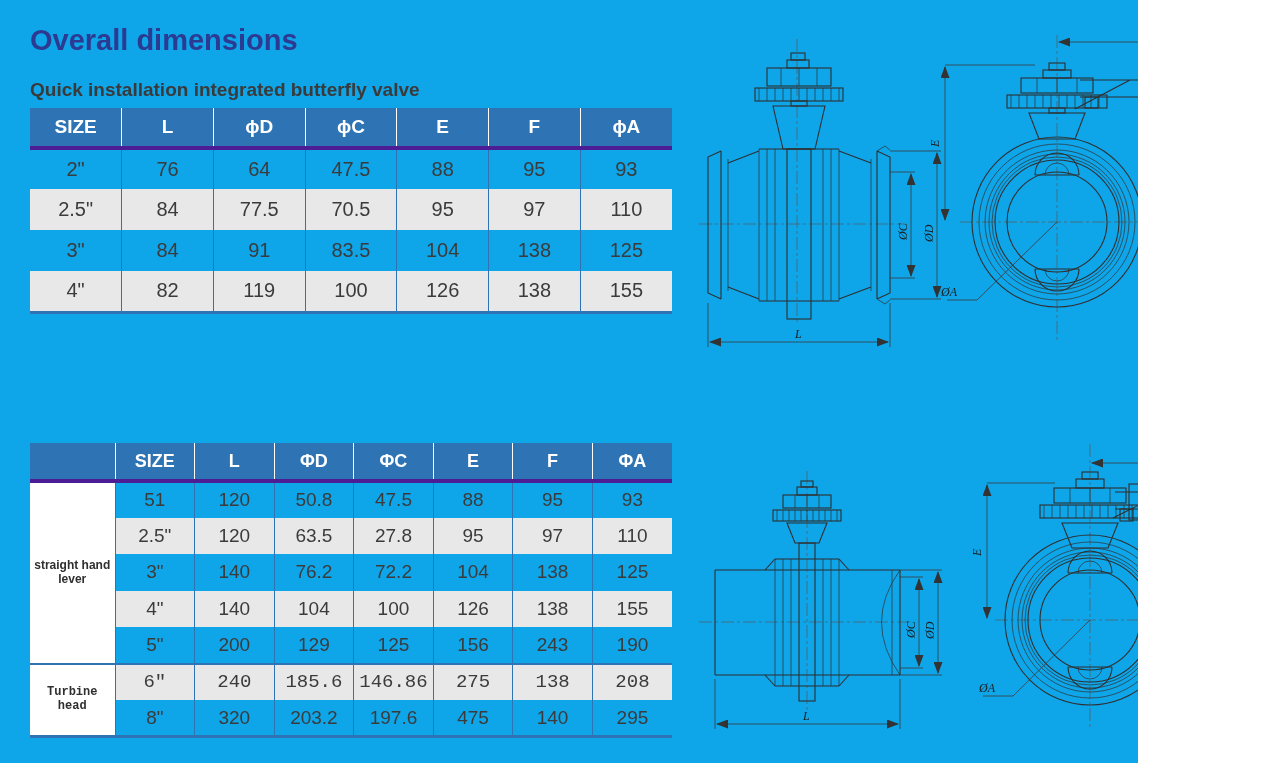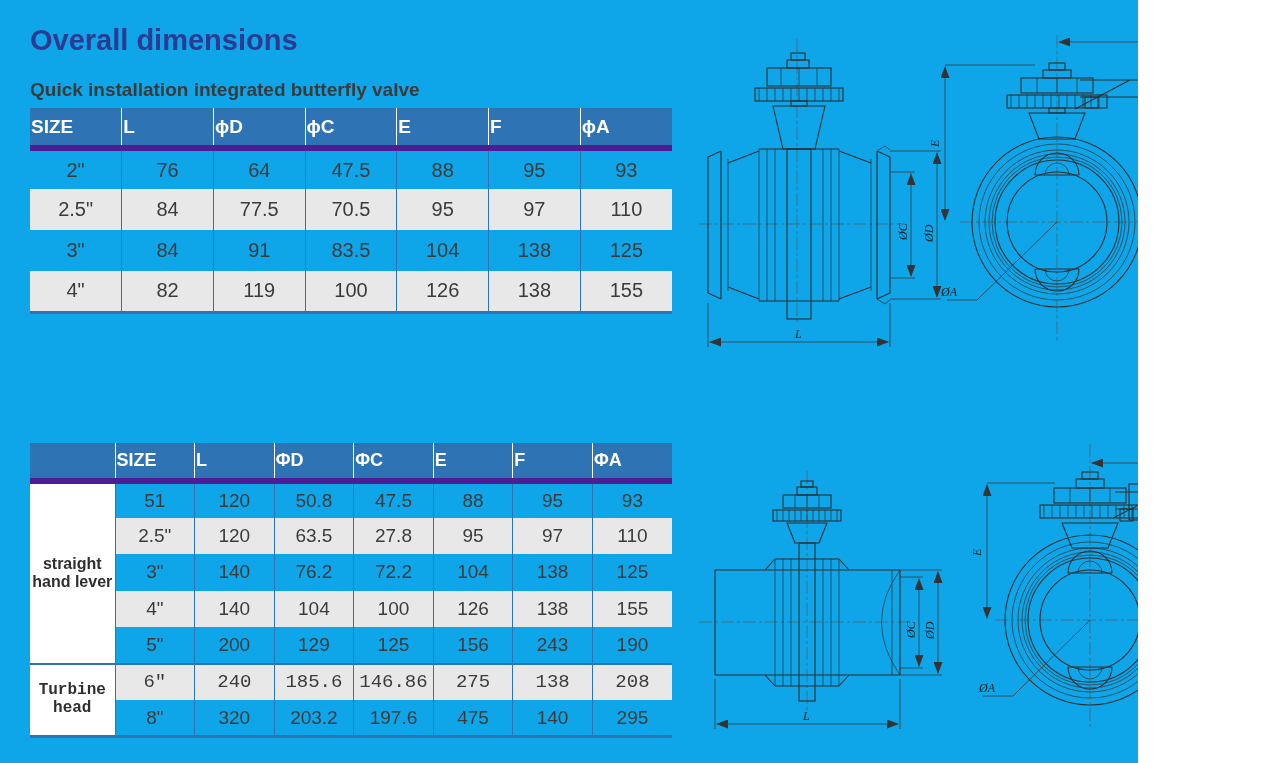--- a/index.html
+++ b/index.html
@@ -6,28 +6,28 @@
   #page{position:relative;width:1138px;height:763px;background:#0ea5e9;overflow:hidden;
         font-family:"Liberation Sans",sans-serif;}
   .title{position:absolute;left:30px;top:5px;font-size:29px;font-weight:bold;color:#2c3a92;}
   .subhead{position:absolute;font-size:19px;font-weight:bold;color:#3a3a3a;text-align:right;}
   #h-quick{left:30px;top:63px;}
   #h-weld{left:30px;top:405px;}
 
   table.spec{position:absolute;border-collapse:collapse;table-layout:fixed;
              border-bottom:3px solid #2e74b5;}
   .spec thead th{background:#2e74b5;color:#ffffff;font-weight:bold;
-                 border-left:1px solid #ffffff;border-bottom:6px solid #4c1d95;
-                 text-align:left;}
+                 border-left:1px solid #ffffff;border-bottom:4px solid #4c1d95;
+                 text-align:center;}
   .spec thead th:first-child{border-left:none;}
   .spec tbody td{border-left:1px solid #2e74b5;text-align:center;color:#3b3b3b;}
   .t1 tbody td:first-child{border-left:none;}
   .spec tr.alt td{background:#e8e8e8;}
   .t2 th.group-label{background:#fff;border-left:none;font-weight:bold;color:#2f2f2f;
-                     text-align:center;line-height:1.12;font-size:16px;padding:8px 2px;}
+                     text-align:center;line-height:1.12;font-size:12px;padding:8px 2px;}
   .t2 tr.group-start td,.t2 tr.group-start th{border-top:2px solid #2e74b5;font-family:Liberation Mono, monospace;}
   .t1{left:30px;top:108px;width:642px;font-size:20px;}
   .t2{left:30px;top:443px;width:642px;font-size:19px;}
   .t1 thead{font-size:19px;}
   .t2 thead{font-size:18px;}
   .t1 thead tr{height:40px;}
   .t1 tbody tr{height:41px;}
   .t2 thead tr{height:38px;}
   .t2 tbody tr{height:36.5px;}
 

